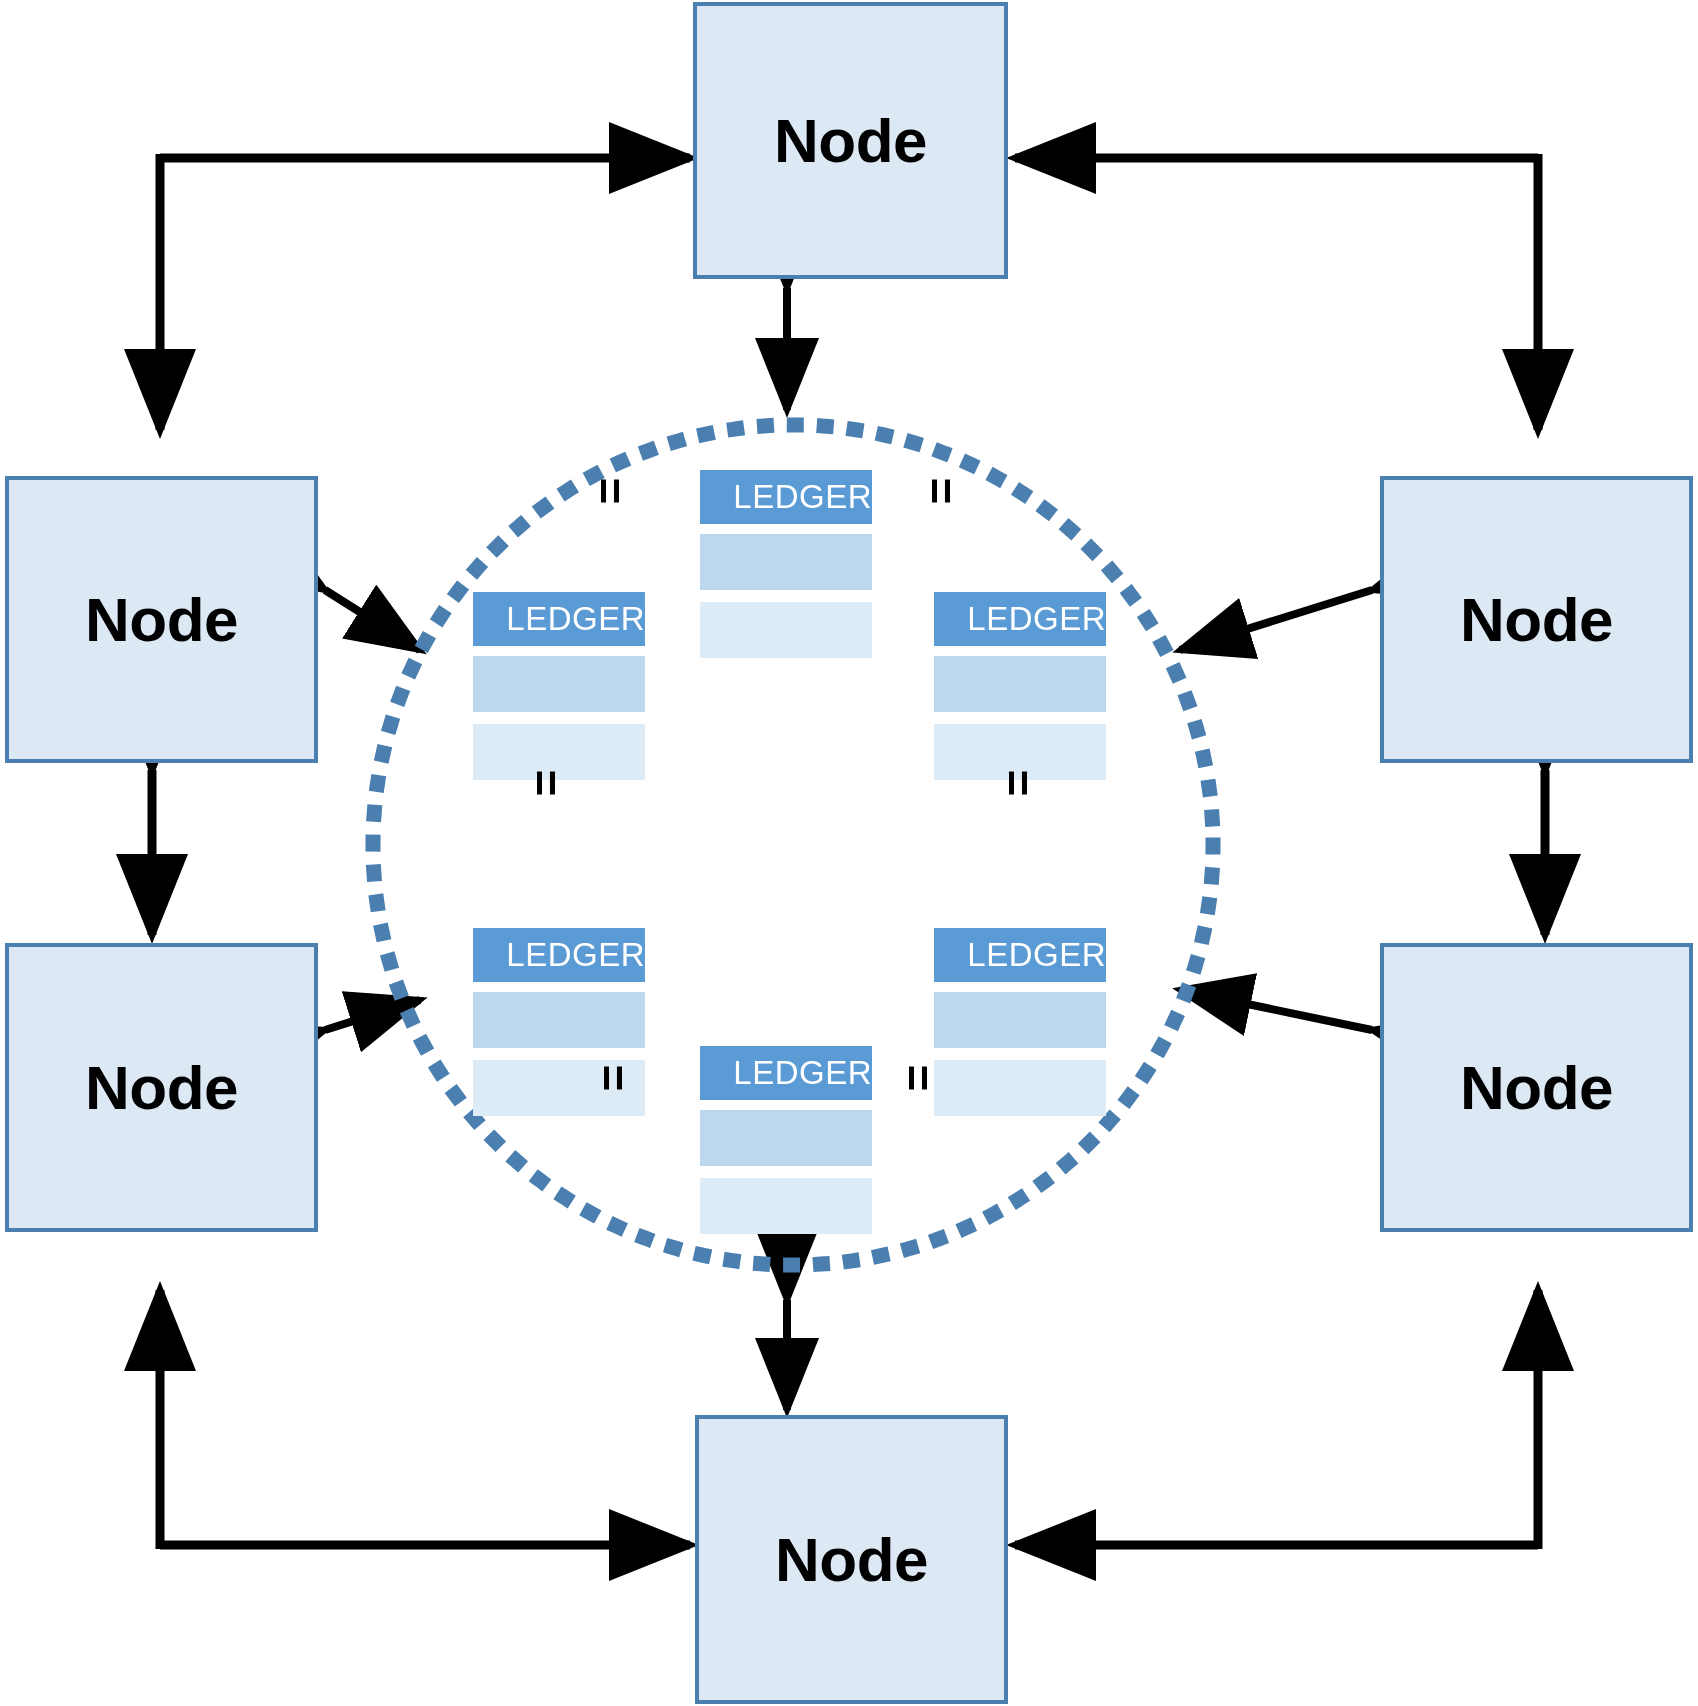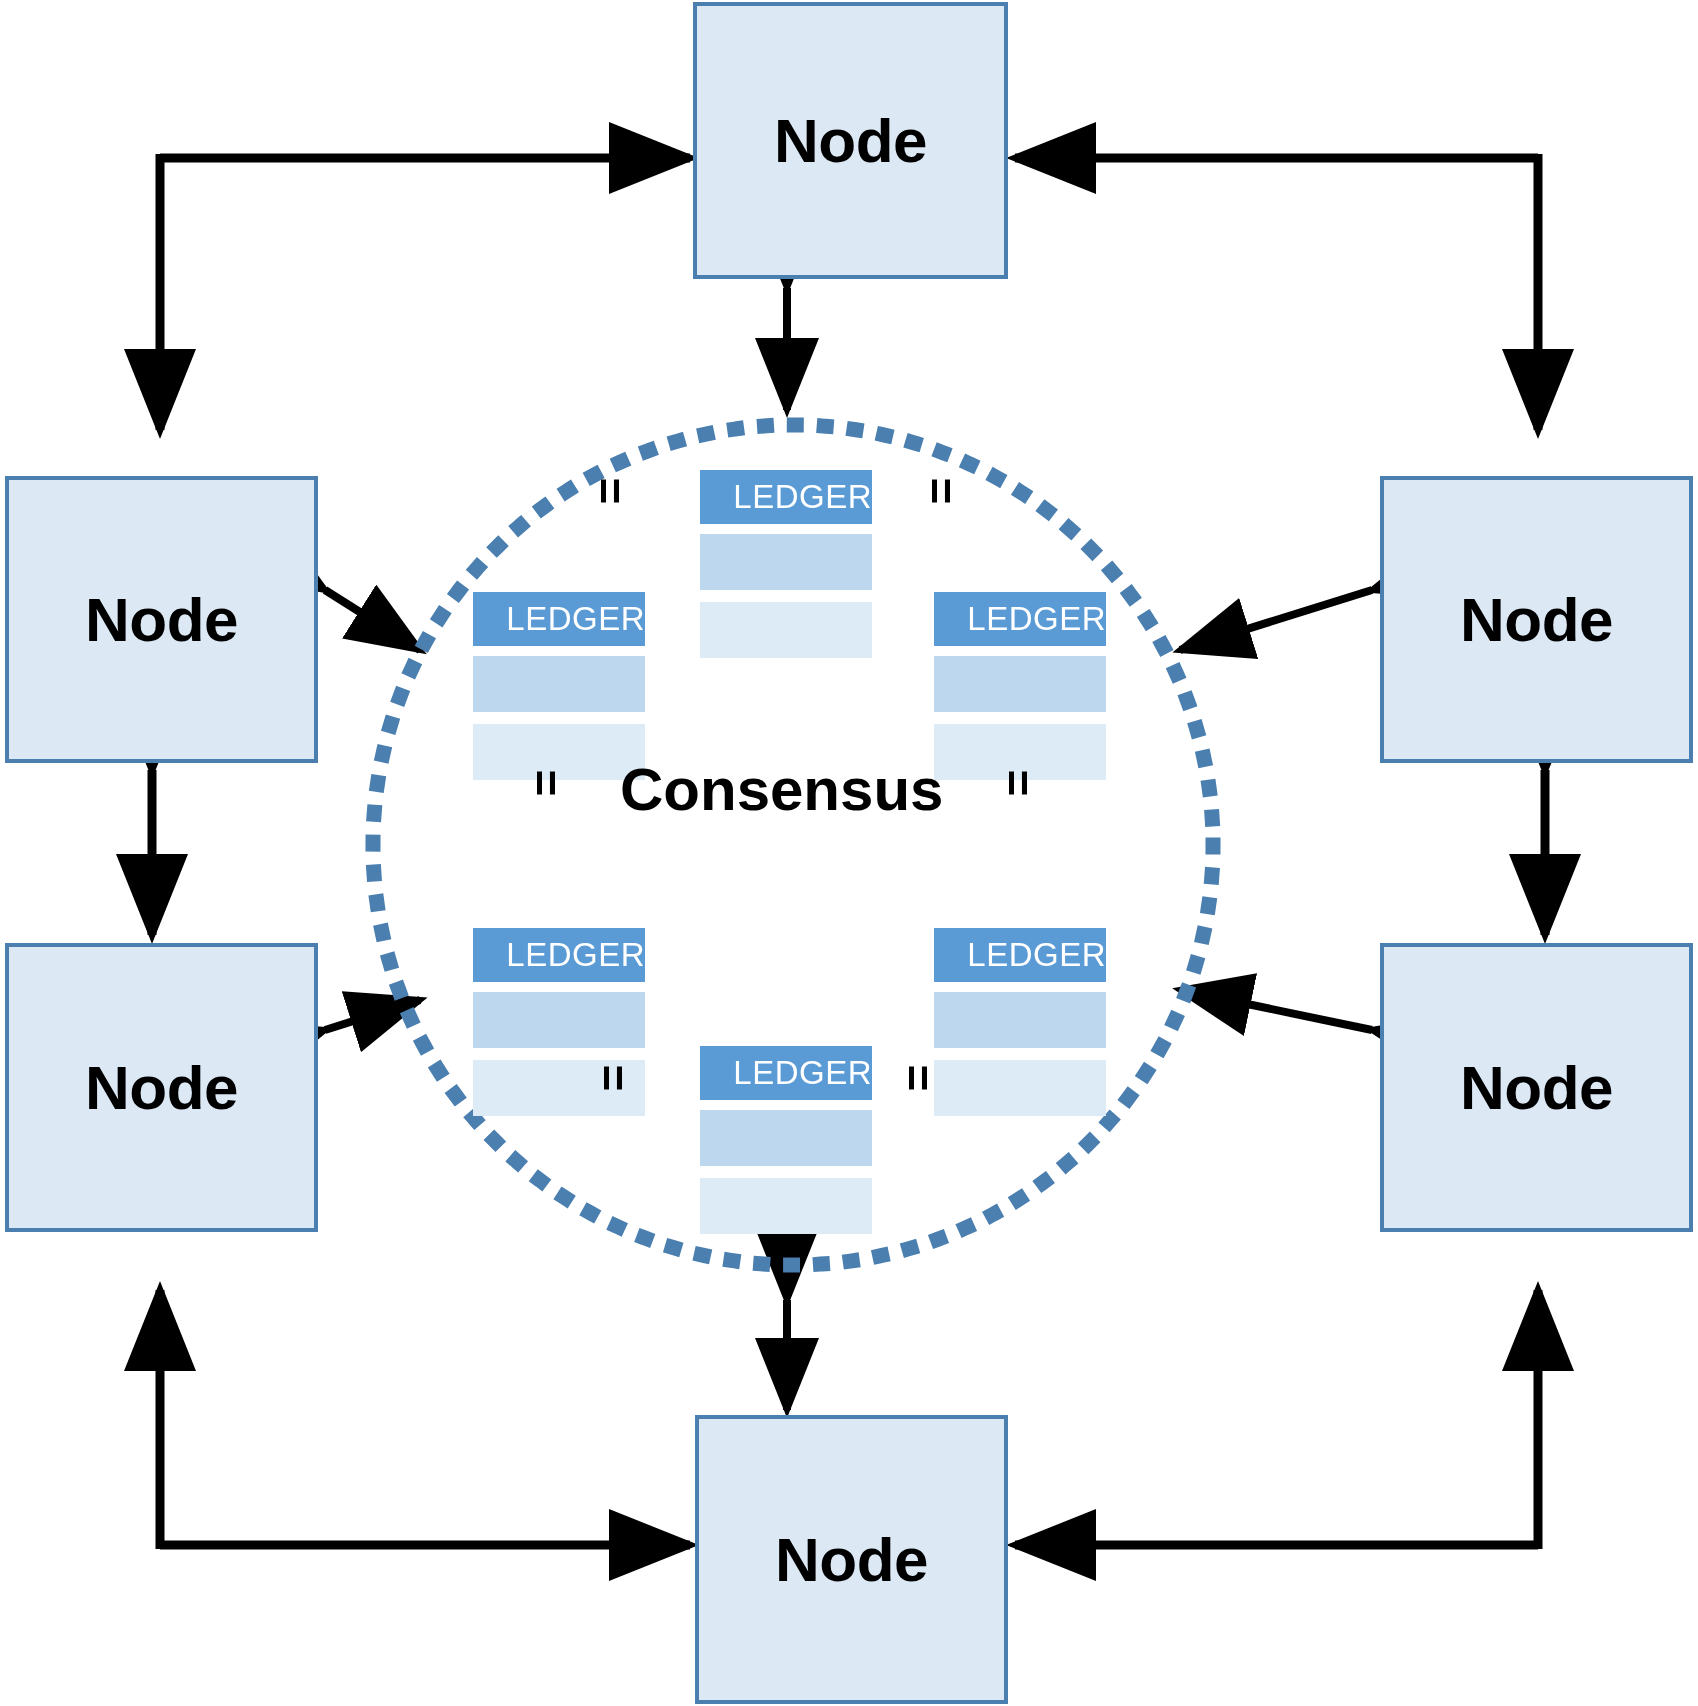--- a/index.html
+++ b/index.html
@@ -217,15 +217,14 @@
   <div class="eq" style="left:928px; top:468px;">=</div>
 
   <div class="eq" style="left:533px; top:760px;">=</div>
 
   <div class="eq" style="left:1005px; top:760px;">=</div>
 
   <div class="eq" style="left:600px; top:1055px;">=</div>
 
   <div class="eq" style="left:905px; top:1055px;">=</div>
 
-  <div class="consensus" style="left:620px; top:760px;">Consensus</div>
 
 </div>
 
 </body></html>

